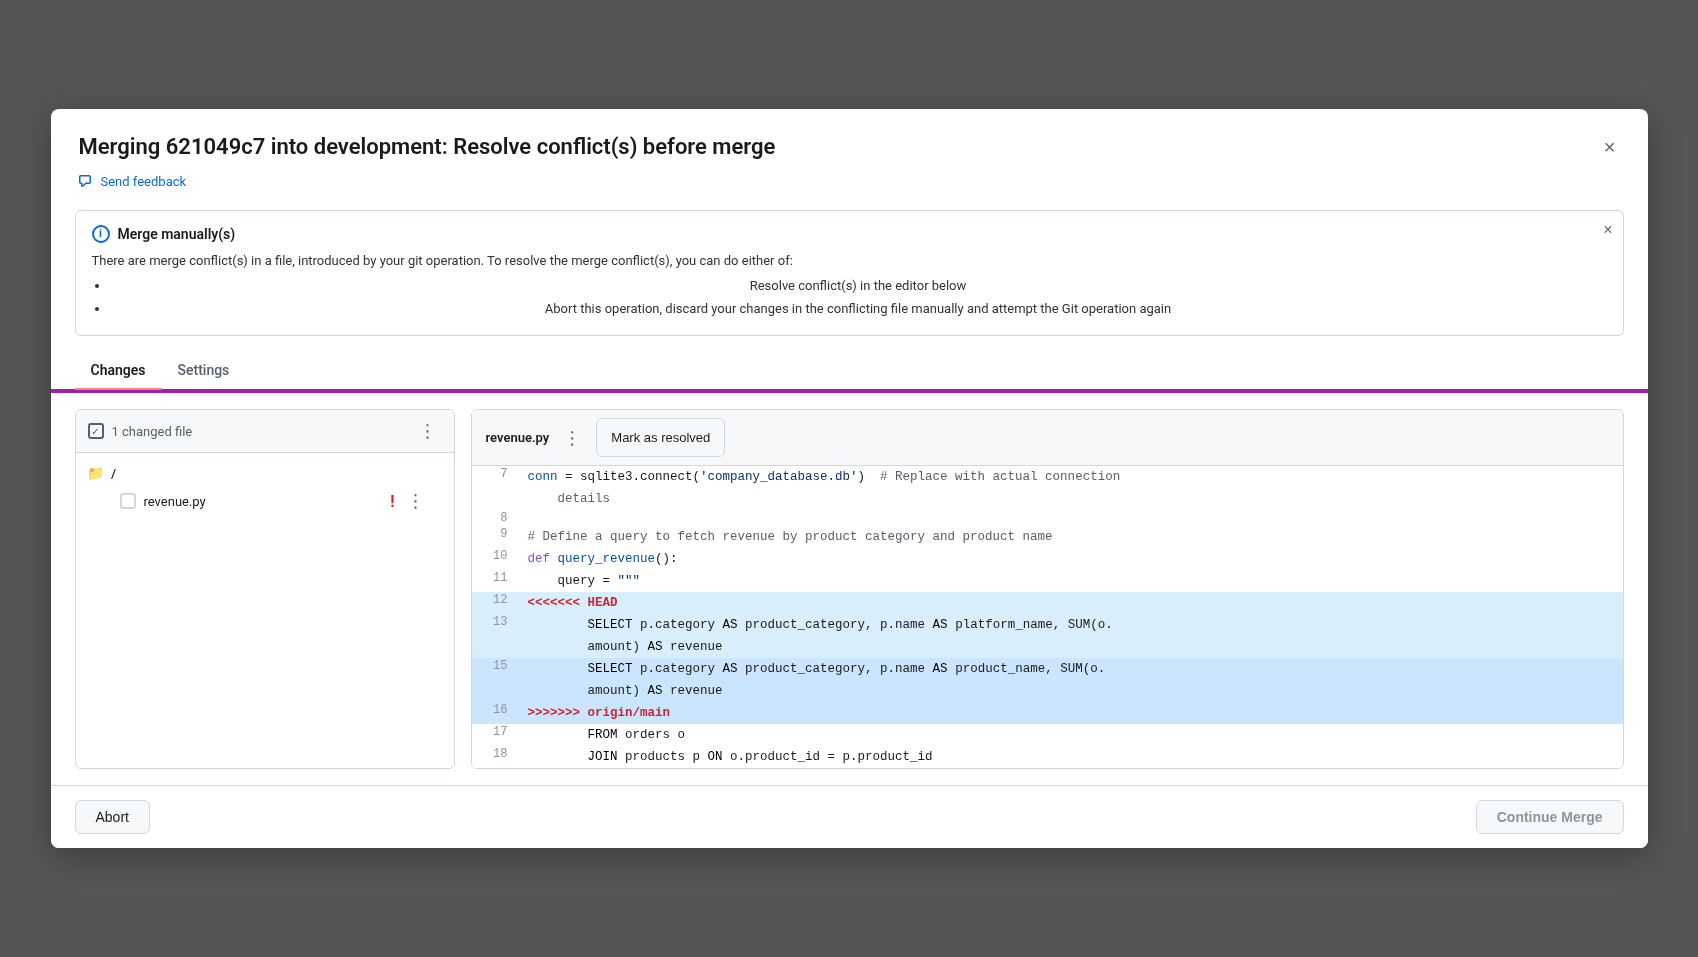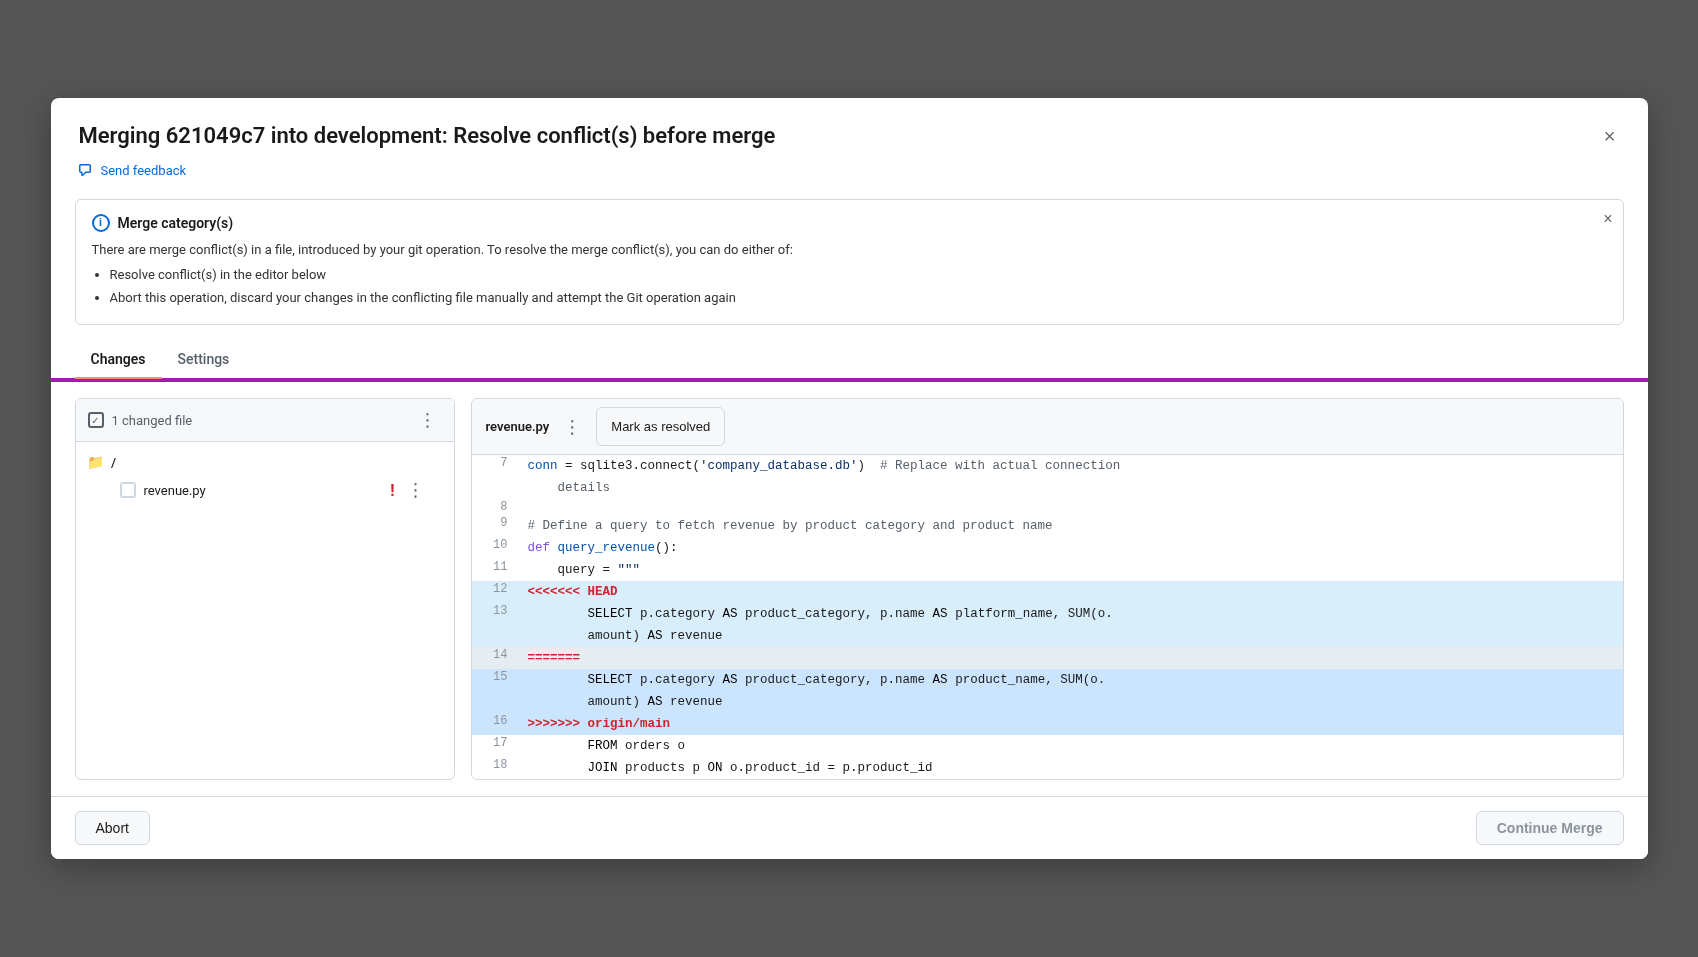--- a/index.html
+++ b/index.html
@@ -86,20 +86,21 @@
     .alert-body {
       font-size: 13px;
       color: #333;
       line-height: 1.5;
     }
     .alert-body ul {
       margin: 6px 0 0 18px;
     }
     .alert-body li {
       margin-bottom: 3px;
+      text-align: center;
     }
     .alert-close {
       position: absolute;
       top: 10px;
       right: 10px;
       background: none;
       border: none;
       cursor: pointer;
       color: #666;
       font-size: 16px;
@@ -327,21 +328,21 @@
   <a class="send-feedback">
     <svg width="16" height="16" viewBox="0 0 16 16" fill="#0969da">
       <path d="M1.75 1h8.5c.966 0 1.75.784 1.75 1.75v5.5A1.75 1.75 0 0 1 10.25 10H7.06l-2.573 2.573A1.458 1.458 0 0 1 2 11.543V10h-.25A1.75 1.75 0 0 1 0 8.25v-5.5C0 1.784.784 1 1.75 1ZM1.5 2.75v5.5c0 .138.112.25.25.25h1a.75.75 0 0 1 .75.75v2.19l2.72-2.72a.749.749 0 0 1 .53-.22h3.5a.25.25 0 0 0 .25-.25v-5.5a.25.25 0 0 0-.25-.25h-8.5a.25.25 0 0 0-.25.25Z"></path>
     </svg>
     <span>Send feedback</span>
   </a>
 
   <div class="alert-box">
     <div class="alert-header">
       <div class="alert-icon">i</div>
-      <span>Merge category(s)</span>
+      <span>Merge manually(s)</span>
     </div>
     <div class="alert-body">
       <span>There are merge conflict(s) in a file, introduced by your git operation. To resolve the merge conflict(s), you can do either of:</span>
       <ul>
         <li>Resolve conflict(s) in the editor below</li>
         <li>Abort this operation, discard your changes in the conflicting file manually and attempt the Git operation again</li>
       </ul>
     </div>
     <button class="alert-close">×</button>
   </div>
@@ -427,24 +428,20 @@
 
             <tr class="line-head">
               <td class="line-num line-head">13</td>
               <td class="line-code">        <span class="kw-red">SELECT</span> p.category <span class="kw-red">AS</span> product_category, p.name <span class="kw-red">AS</span> platform_name, SUM(o.</td>
             </tr>
             <tr class="line-head">
               <td class="line-num line-head"></td>
               <td class="line-code">        amount) <span class="kw-red">AS</span> revenue</td>
             </tr>
 
-            <tr class="line-separator">
-              <td class="line-num line-separator">14</td>
-              <td class="line-code"><span class="conflict-marker">=======</span></td>
-            </tr>
 
             <tr class="line-incoming">
               <td class="line-num line-incoming">15</td>
               <td class="line-code">        <span class="kw-red">SELECT</span> p.category <span class="kw-red">AS</span> product_category, p.name <span class="kw-red">AS</span> product_name, SUM(o.</td>
             </tr>
             <tr class="line-incoming">
               <td class="line-num line-incoming"></td>
               <td class="line-code">        amount) <span class="kw-red">AS</span> revenue</td>
             </tr>
 

